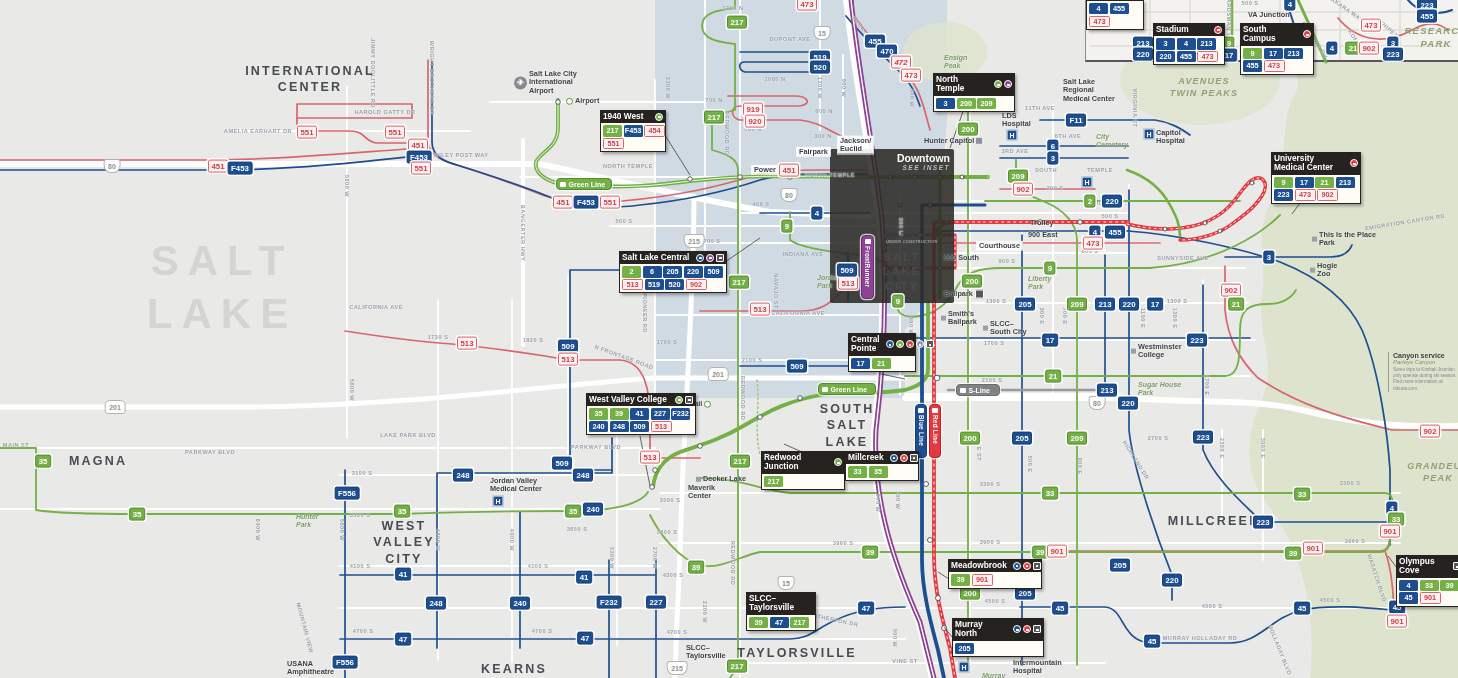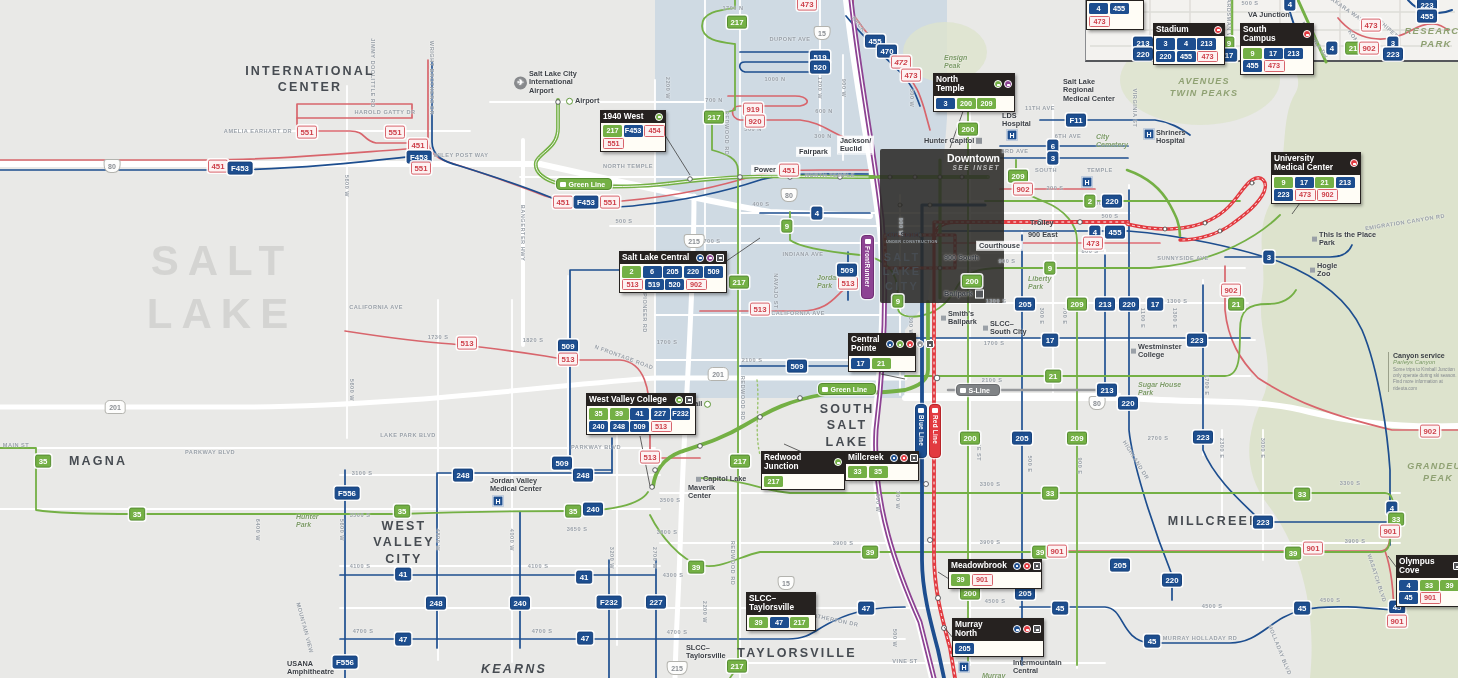--- a/index.html
+++ b/index.html
@@ -411,21 +411,21 @@
       <div class="street" style="left: 1280px; top: 650px; transform: translate(-50%, -50%) rotate(68deg); position: absolute;">HOLLADAY BLVD</div>
       <div class="street" style="left: 966px; top: 106px; transform: translate(-50%, -50%); position: absolute;">FREE FARE ZONE</div>
       <div class="region huge" style="left: 222px; top: 287px; transform: translate(-50%, -50%); position: absolute;">SALT
 LAKE</div>
       <div class="region dist" style="left: 310px; top: 79px; transform: translate(-50%, -50%); position: absolute;">INTERNATIONAL
 CENTER</div>
       <div class="region dist" style="left: 98px; top: 461px; transform: translate(-50%, -50%); position: absolute;">MAGNA</div>
       <div class="region dist" style="left: 404px; top: 542px; transform: translate(-50%, -50%); position: absolute;">WEST
 VALLEY
 CITY</div>
-      <div class="region dist" style="left: 514px; top: 669px; transform: translate(-50%, -50%); position: absolute; font-style: italic;">KEARNS</div>
+      <div class="region dist" style="left: 514px; top: 669px; transform: translate(-50%, -50%); position: absolute;">KEARNS</div>
       <div class="region dist" style="left: 797px; top: 653px; transform: translate(-50%, -50%); position: absolute;">TAYLORSVILLE</div>
       <div class="region dist" style="left: 847px; top: 425px; transform: translate(-50%, -50%); position: absolute;">SOUTH
 SALT
 LAKE</div>
       <div class="region dist" style="left: 902px; top: 271px; transform: translate(-50%, -50%); position: absolute; font-size: 11px;">SALT
 LAKE
 CITY</div>
       <div class="region dist" style="left: 1214px; top: 521px; transform: translate(-50%, -50%); position: absolute;">MILLCREEK</div>
       <div class="region hill" style="left: 1204px; top: 87px; transform: translate(-50%, -50%); position: absolute;">AVENUES
 TWIN PEAKS</div>
@@ -444,54 +444,54 @@
       <div class="place pl" style="left: 924px; top: 141px; transform: translate(0px, -50%); position: absolute;"><span>Hunter Capitol</span><div class="bld"></div></div>
       <div class="place pl" style="left: 1002px; top: 120px; transform: translate(0px, -50%); position: absolute;"><span>LDS
 Hospital</span></div>
       <div class="place pl" style="left: 1063px; top: 91px; transform: translate(0px, -50%); position: absolute;"><span>Salt Lake
 Regional
 Medical Center</span></div>
       <div class="place grn" style="left: 1096px; top: 141px; transform: translate(0px, -50%); position: absolute;"><span>City
 Cemetery</span></div>
       <div class="place grn" style="left: 944px; top: 62px; transform: translate(0px, -50%); position: absolute;"><span>Ensign
 Peak</span></div>
-      <div class="place pl" style="left: 1156px; top: 137px; transform: translate(0px, -50%); position: absolute;"><span>Shriners
+      <div class="place pl" style="left: 1156px; top: 137px; transform: translate(0px, -50%); position: absolute;"><span>Capitol
 Hospital</span></div>
       <div class="place pl" style="left: 1248px; top: 15px; transform: translate(0px, -50%); position: absolute;"><span>VA Junction</span></div>
       <div class="place pl" style="left: 1030px; top: 223px; transform: translate(0px, -50%); position: absolute;"><span>Trolley</span></div>
       <div class="place pl" style="left: 1028px; top: 235px; transform: translate(0px, -50%); position: absolute;"><span>900 East</span></div>
       <div class="place pl" style="left: 944px; top: 258px; transform: translate(0px, -50%); position: absolute;"><span>900 South</span></div>
       <div class="place chip" style="left: 977px; top: 246px; transform: translate(0px, -50%); position: absolute;"><span>Courthouse</span></div>
       <div class="place pl" style="left: 944px; top: 294px; transform: translate(0px, -50%); position: absolute;"><span>Ballpark</span><div class="pr"></div></div>
       <div class="place pl" style="left: 941px; top: 318px; transform: translate(0px, -50%); position: absolute;"><div class="sq"></div><span>Smith's
 Ballpark</span></div>
       <div class="place pl" style="left: 983px; top: 328px; transform: translate(0px, -50%); position: absolute;"><div class="sq"></div><span>SLCC–
 South City</span></div>
       <div class="place grn" style="left: 1028px; top: 283px; transform: translate(0px, -50%); position: absolute;"><span>Liberty
 Park</span></div>
       <div class="place pl" style="left: 1131px; top: 351px; transform: translate(0px, -50%); position: absolute;"><div class="sq"></div><span>Westminster
 College</span></div>
       <div class="place grn" style="left: 1138px; top: 389px; transform: translate(0px, -50%); position: absolute;"><span>Sugar House
 Park</span></div>
       <div class="place grn" style="left: 817px; top: 282px; transform: translate(0px, -50%); position: absolute;"><span>Jordan
 Park</span></div>
       <div class="place pl" style="left: 667px; top: 404px; transform: translate(0px, -50%); position: absolute;"><span>River Trail</span><div class="gdot"></div></div>
-      <div class="place pl" style="left: 696px; top: 479px; transform: translate(0px, -50%); position: absolute;"><div class="sq"></div><span>Capitol Lake</span></div>
+      <div class="place pl" style="left: 696px; top: 479px; transform: translate(0px, -50%); position: absolute;"><div class="sq"></div><span>Decker Lake</span></div>
       <div class="place pl" style="left: 688px; top: 492px; transform: translate(0px, -50%); position: absolute; align-items: flex-end;"><span>Maverik
 Center</span></div>
       <div class="place pl" style="left: 490px; top: 485px; transform: translate(0px, -50%); position: absolute;"><span>Jordan Valley
 Medical Center</span></div>
       <div class="place grn" style="left: 296px; top: 521px; transform: translate(0px, -50%); position: absolute;"><span>Hunter
 Park</span></div>
       <div class="place pl" style="left: 287px; top: 668px; transform: translate(0px, -50%); position: absolute;"><span>USANA
 Amphitheatre</span></div>
       <div class="place pl" style="left: 686px; top: 652px; transform: translate(0px, -50%); position: absolute;"><span>SLCC–
 Taylorsville</span></div>
       <div class="place pl" style="left: 1013px; top: 667px; transform: translate(0px, -50%); position: absolute;"><span>Intermountain
-Central</span></div>
+Hospital</span></div>
       <div class="place grn" style="left: 982px; top: 676px; transform: translate(0px, -50%); position: absolute;"><span>Murray</span></div>
       <div class="place pl" style="left: 1312px; top: 239px; transform: translate(0px, -50%); position: absolute;"><div class="sq"></div><span>This Is the Place
 Park</span></div>
       <div class="place pl" style="left: 1310px; top: 270px; transform: translate(0px, -50%); position: absolute;"><div class="sq"></div><span>Hogle
 Zoo</span></div>
       <div class="hic" style="left: 1012px; top: 135px; transform: translate(-50%, -50%); position: absolute;">H</div>
       <div class="hic" style="left: 1149px; top: 134px; transform: translate(-50%, -50%); position: absolute;">H</div>
       <div class="hic" style="left: 1087px; top: 182px; transform: translate(-50%, -50%); position: absolute;">H</div>
       <div class="hic" style="left: 498px; top: 501px; transform: translate(-50%, -50%); position: absolute;">H</div>
       <div class="hic" style="left: 964px; top: 667px; transform: translate(-50%, -50%); position: absolute;">H</div>
@@ -827,18 +827,18 @@
         <div class="bd">
           <div class="row">
             <div class="cb b">4</div>
             <div class="cb b">455</div>
           </div>
           <div class="row">
             <div class="cb r">473</div>
           </div>
         </div>
       </div>
-      <div class="inset" style="left: 880px; top: 149px; width: 124px; height: 154px;">
+      <div class="inset" style="left: 830px; top: 149px; width: 124px; height: 154px;">
         <div class="lbl" style="right: 4px; top: 3px;"><span>Downtown</span><div class="sub">SEE INSET</div></div>
       </div>
     </div>
 
 </div>
 
 </body></html>

